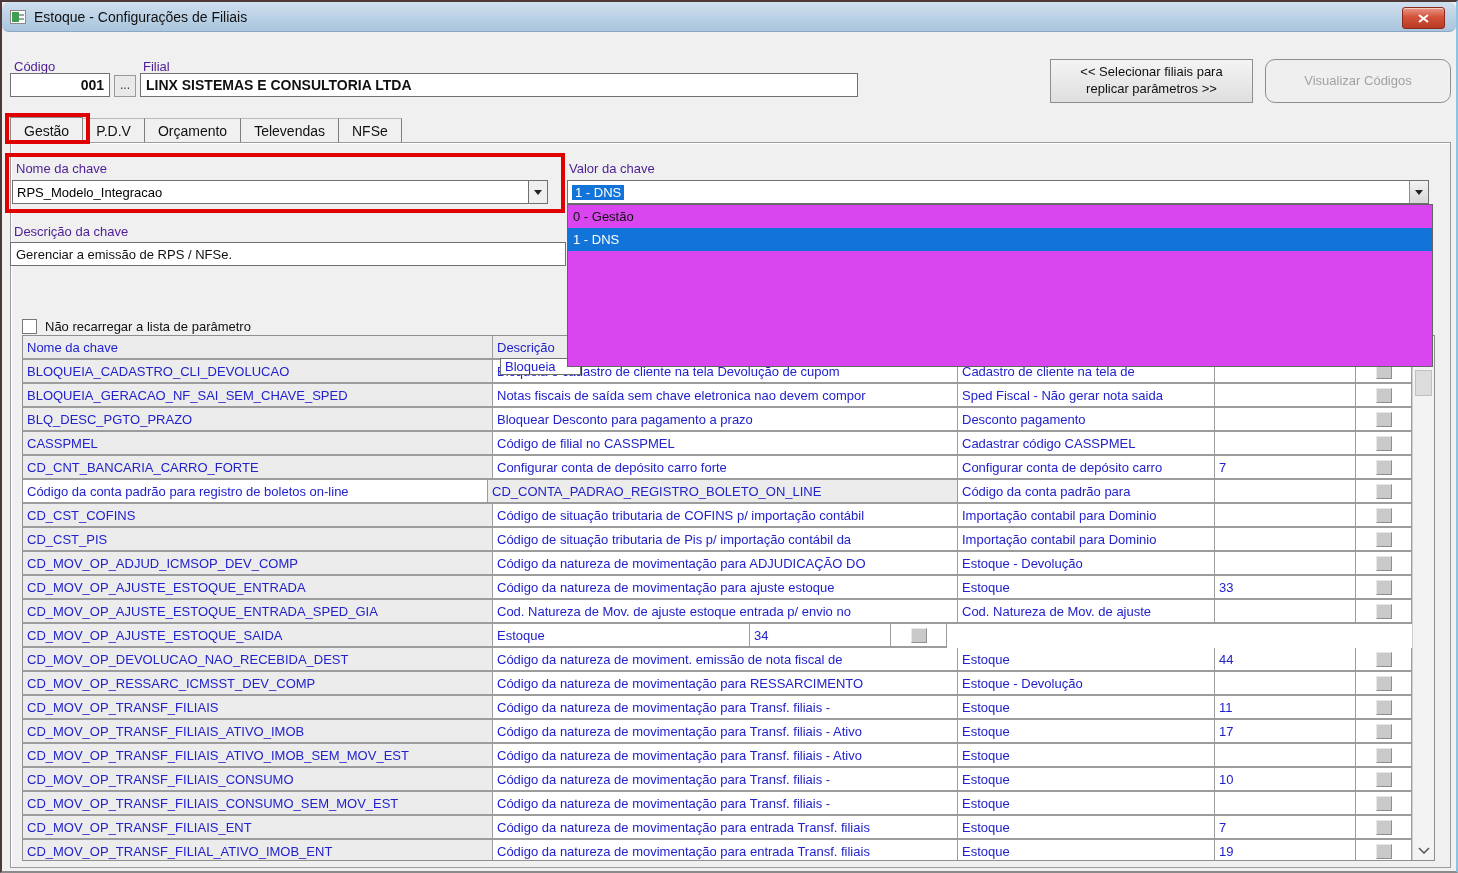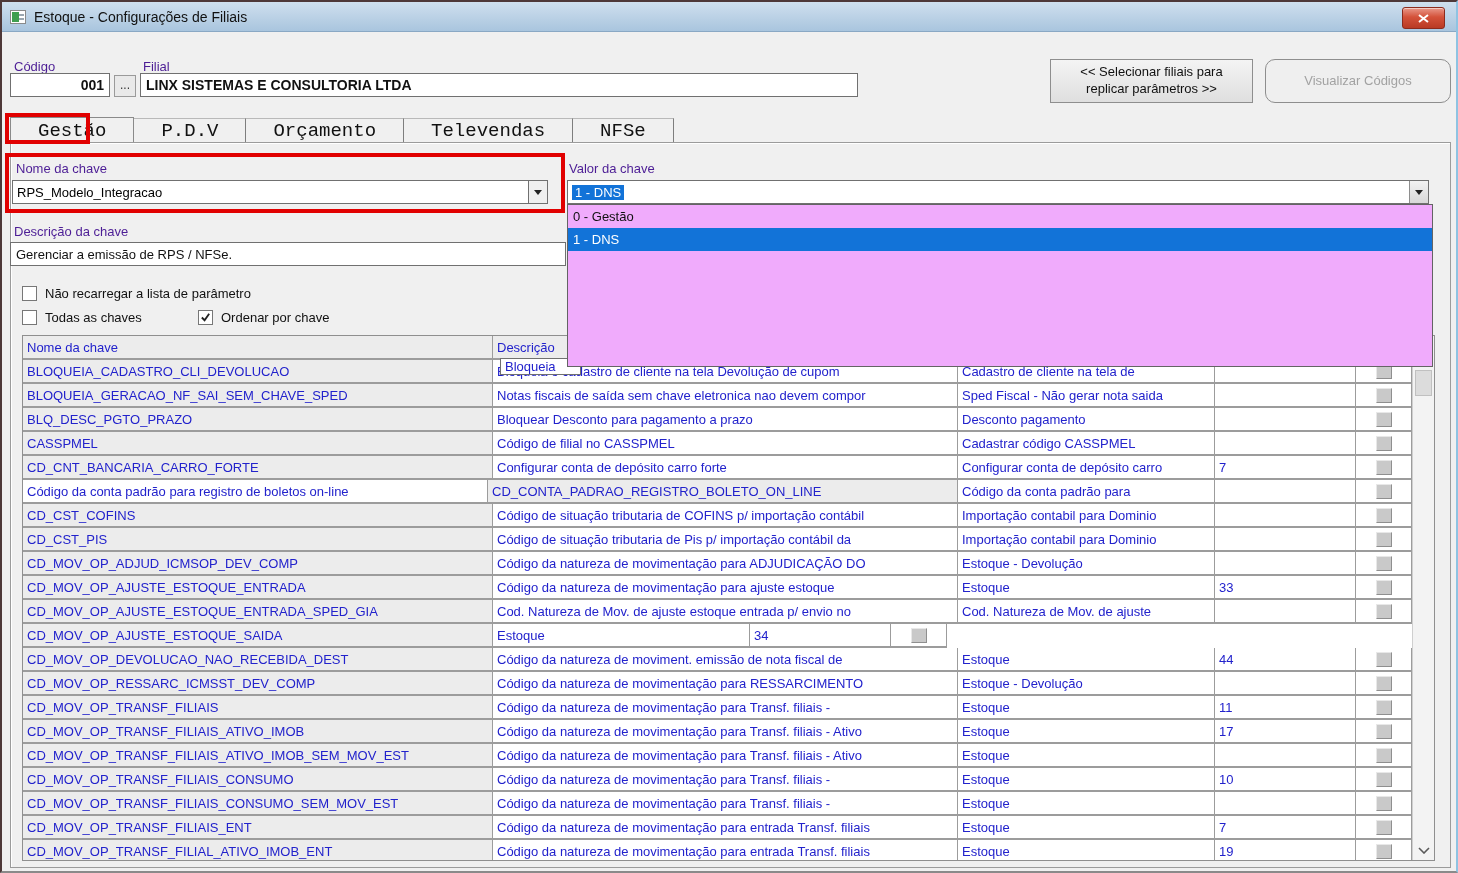--- a/index.html
+++ b/index.html
@@ -2,57 +2,57 @@
 <html><head>
 <meta charset="utf-8">
 <style>
   * { margin:0; padding:0; box-sizing:border-box; font-family:"Liberation Sans", sans-serif; }
   body { background:#d8d8d8; width:1458px; }
   .win { position:relative; width:1458px; height:873px; background:#f0f0f0;
          border-top:2px solid #4e3838; border-left:2px solid #4e3838;
          border-right:2px solid #8fc3e2; border-bottom:2px solid #8a8a8a; overflow:hidden; }
   .titlebar { position:absolute; left:0; top:0; width:100%; height:30px;
               background:linear-gradient(#cfdfee, #a9c5de); border-bottom:1px solid #8aa8c4;
-              display:flex; align-items:center; }
+              display:flex; align-items:center;border-radius:7px; }
   .app-icon { width:16px; height:14px; margin-left:8px; background:#fff; border:1px solid #8a8a8a; position:relative; }
   .app-icon::before { content:""; position:absolute; left:1px; top:1px; width:7px; height:10px; background:#3f9e4f; }
   .app-icon::after { content:""; position:absolute; right:1px; top:3px; width:5px; height:2px; background:#9aa6b0; box-shadow:0 4px 0 #9aa6b0; }
   .title-text { margin-left:8px; font-size:14px; color:#111; }
   .close-btn { position:absolute; right:11px; top:5px; width:43px; height:22px; border-radius:3px;
                border:1px solid #8c2b1d; background:linear-gradient(#e9988a, #d4523a 45%, #b93a24);
                box-shadow:inset 0 1px 0 rgba(255,255,255,.5); display:flex; align-items:center; justify-content:center; }
   .label { position:absolute; font-size:13px; color:#4c1d95; white-space:nowrap; }
   .field { position:absolute; background:#fff; border:1px solid #707070; font-size:13px; color:#111;
            display:flex; align-items:center; padding:0 5px; white-space:nowrap; overflow:hidden; }
   .bold { font-weight:bold; font-size:14px; }
   .btn { position:absolute; background:linear-gradient(#f4f4f4, #dfdfdf); border:1px solid #8e8e8e;
          font-size:13px; color:#111; display:flex; align-items:center; justify-content:center; text-align:center; line-height:1.3; }
   .btn.disabled { color:#a2a2a2; background:#efefef; }
   .mini-btn { position:absolute; width:22px; height:22px; background:#e9e9e9; border:1px solid #9a9a9a;
               font-size:12px; color:#333; display:flex; align-items:flex-end; justify-content:center; padding-bottom:4px; }
   
   .tabbar { position:absolute; left:8px; top:115px; height:26px; display:flex; align-items:flex-end; }
-  .tab { height:25px; padding:0 27px; font-size:19px; color:#111; display:flex; align-items:center;
-         border-right:1px solid #7e7e7e; border-top:1px solid #b9b9b9; background:transparent;font-family:Liberation Mono, monospace; }
+  .tab { height:25px; padding:0 13px; font-size:14px; color:#111; display:flex; align-items:center;
+         border-right:1px solid #7e7e7e; border-top:1px solid #b9b9b9; background:transparent; }
   .tab.active { background:#f0f0f0; border:1px solid #8a8a8a; border-bottom:none; height:26px; }
   .tabpage { position:absolute; left:8px; top:140px; width:1441px; height:726px;
              border:1px solid #9b9b9b; box-shadow:inset 1px 1px 0 #fff; background:#f0f0f0; }
   
   .combo { position:absolute; background:#fff; border:1px solid #707070; font-size:13px; display:flex; align-items:center; }
   .combo .txt { flex:1; padding:0 4px; white-space:nowrap; overflow:hidden; }
   .combo .arrow { width:19px; align-self:stretch; border-left:1px solid #707070; background:#efefef;
                   display:flex; align-items:center; justify-content:center; }
   .tri-down { width:0; height:0; border-left:4px solid transparent; border-right:4px solid transparent; border-top:5px solid #222; }
   .sel-chip { background:#1273d8; color:#fff; padding:0 3px; }
-  .droplist { position:absolute; left:565px; top:202px; width:866px; height:163px; background:#f0abfc;
+  .droplist { position:absolute; left:565px; top:202px; width:866px; height:163px; background:#d946ef;
               border:1px solid #646464; z-index:10; font-size:13px; }
   .opt { height:23px; display:flex; align-items:center; padding:0 5px; color:#111; }
   .opt.selected { background:#1273d8; color:#fff; }
   
-  .cb { position:absolute; display:flex; align-items:center; font-size:13px; color:#111; }
+  .cb { position:absolute; display:flex; align-items:center; font-size:13px; color:#111;margin-top:33px; }
   .cb .box { width:15px; height:15px; background:#fff; border:1px solid #777; margin-right:8px;
              display:flex; align-items:center; justify-content:center; }
   .cb .box svg { display:none; }
   .cb.checked .box svg { display:block; }
   
   .grid { position:absolute; left:20px; top:333px; width:1413px; height:526px; background:#fff;
           border:1px solid #8f8f8f; overflow:hidden; font-size:13px; }
   .tr { display:flex; height:24px; }
   .td, .th { border-right:1px solid #9c9c9c; border-bottom:2px solid #9c9c9c; padding:0 4px;
              display:flex; align-items:center; white-space:nowrap; overflow:hidden; color:#2222cc; }

